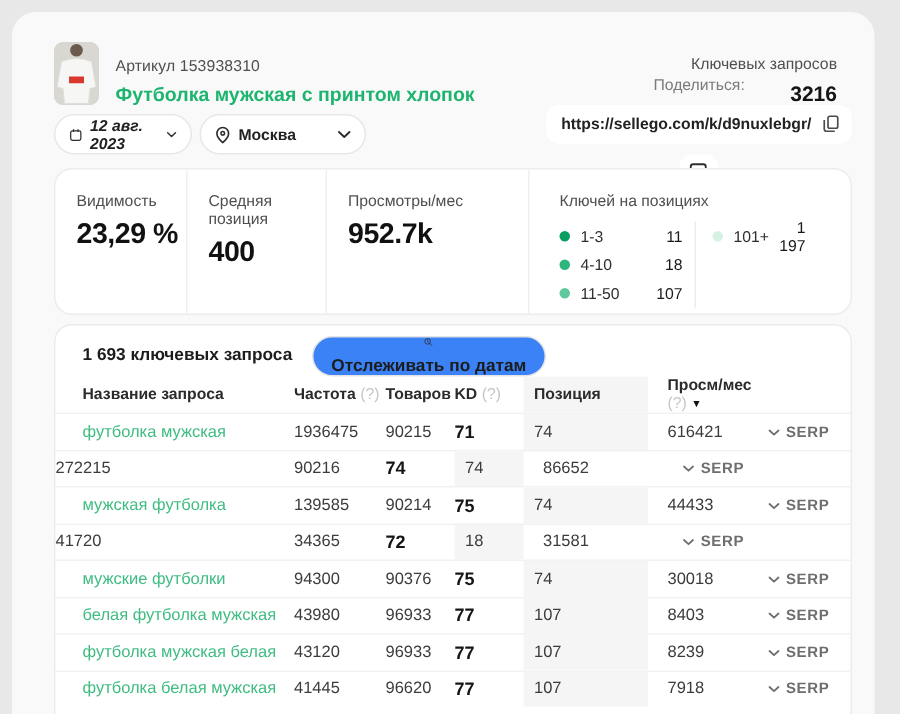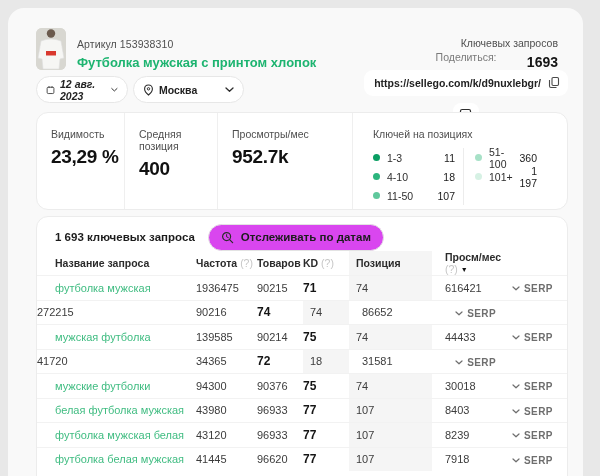--- a/index.html
+++ b/index.html
@@ -70,24 +70,25 @@
   .legend-count { text-align:right; color:#1a1a1a; }
 
   
   .table-card {
     position:absolute; left:28px; right:15px; top:208px; bottom:-14px;
     background:#fff; border:1px solid #ececec; border-radius:12px 12px 0 0; overflow:hidden;
   }
   .meta-row { height:34px; display:flex; align-items:center; padding:6px 18px 0; gap:13px; }
   .meta-count { font-size:11.5px; font-weight:700; color:#1c1c1c; }
   .track-btn {
-    height:27px; background:#d946ef; border:1px solid #e3e3e3; border-radius:14px;
+    height:27px; background:#3b82f6; border:1px solid #e3e3e3; border-radius:14px;
     display:flex; align-items:center; gap:7px; padding:0 12px;
     font-size:11.5px; font-weight:700; color:#1c1c1c; cursor:pointer;
     font-family:"Liberation Sans", sans-serif;
+    flex-direction:column;
   }
   .grid-row { display:grid; grid-template-columns:159px 61px 46px 46px 83px 80px 1fr; align-items:center; }
   .thead { height:24px; font-size:10.5px; font-weight:700; color:#2b2b2b; }
   .thead .hint { color:#c6c6c6; font-weight:400; }
   .sort-arrow { font-size:7px; color:#111; margin-left:3px; vertical-align:1px; }
   .col-name { padding-left:18px; }
   .col-pos { background:#f5f5f5; padding-left:7px; align-self:stretch; display:flex; align-items:center; }
   .col-views { padding-left:13px; }
   .col-serp { text-align:right; padding-right:16px; }
   .tr { height:24.5px; border-top:1px solid #f2f2f2; font-size:11px; color:#3c3c3c; cursor:default; }
@@ -111,21 +112,21 @@
         <path d="M2 30 L5 13 Q15 9 25 13 L28 30 L24 31 L23 41 L7 41 L6 31 Z" fill="#f6f6f4" stroke="#dddddd" stroke-width="0.6"></path>
         <rect x="10" y="23" width="10" height="4.5" fill="#d9382e"></rect>
       </svg>
     </div>
     <div class="prod-text">
       <div class="article">Артикул 153938310</div>
       <div class="prod-title">Футболка мужская с принтом хлопок</div>
     </div>
     <div class="kw-block">
       <div class="kw-label">Ключевых запросов</div>
-      <div class="kw-count">1693</div>
+      <div class="kw-count">3216</div>
     </div>
   </div>
 
   <div class="toolbar">
     <div class="pill date">
       <svg width="12" height="12" viewBox="0 0 12 12">
         <rect x="1.5" y="2.3" width="9" height="8.4" rx="1.5" fill="none" stroke="#2e2e2e" stroke-width="1.1"></rect>
         <line x1="4" y1="1" x2="4" y2="3.4" stroke="#2e2e2e" stroke-width="1.1"></line>
         <line x1="8" y1="1" x2="8" y2="3.4" stroke="#2e2e2e" stroke-width="1.1"></line>
       </svg>
@@ -194,25 +195,20 @@
             <span class="legend-count">18</span>
           </div>
           <div class="legend-row">
             <span class="legend-dot" style="background: rgb(95, 200, 156);"></span>
             <span class="legend-range">11-50</span>
             <span class="legend-count">107</span>
           </div>
         </div>
         <div class="legend-col c2">
           <div class="legend-row">
-            <span class="legend-dot" style="background: rgb(167, 225, 199);"></span>
-            <span class="legend-range">51-100</span>
-            <span class="legend-count">360</span>
-          </div>
-          <div class="legend-row">
             <span class="legend-dot" style="background: rgb(214, 241, 228);"></span>
             <span class="legend-range">101+</span>
             <span class="legend-count">1 197</span>
           </div>
         </div>
       </div>
     </div>
   </div>
 
   <div class="table-card">

